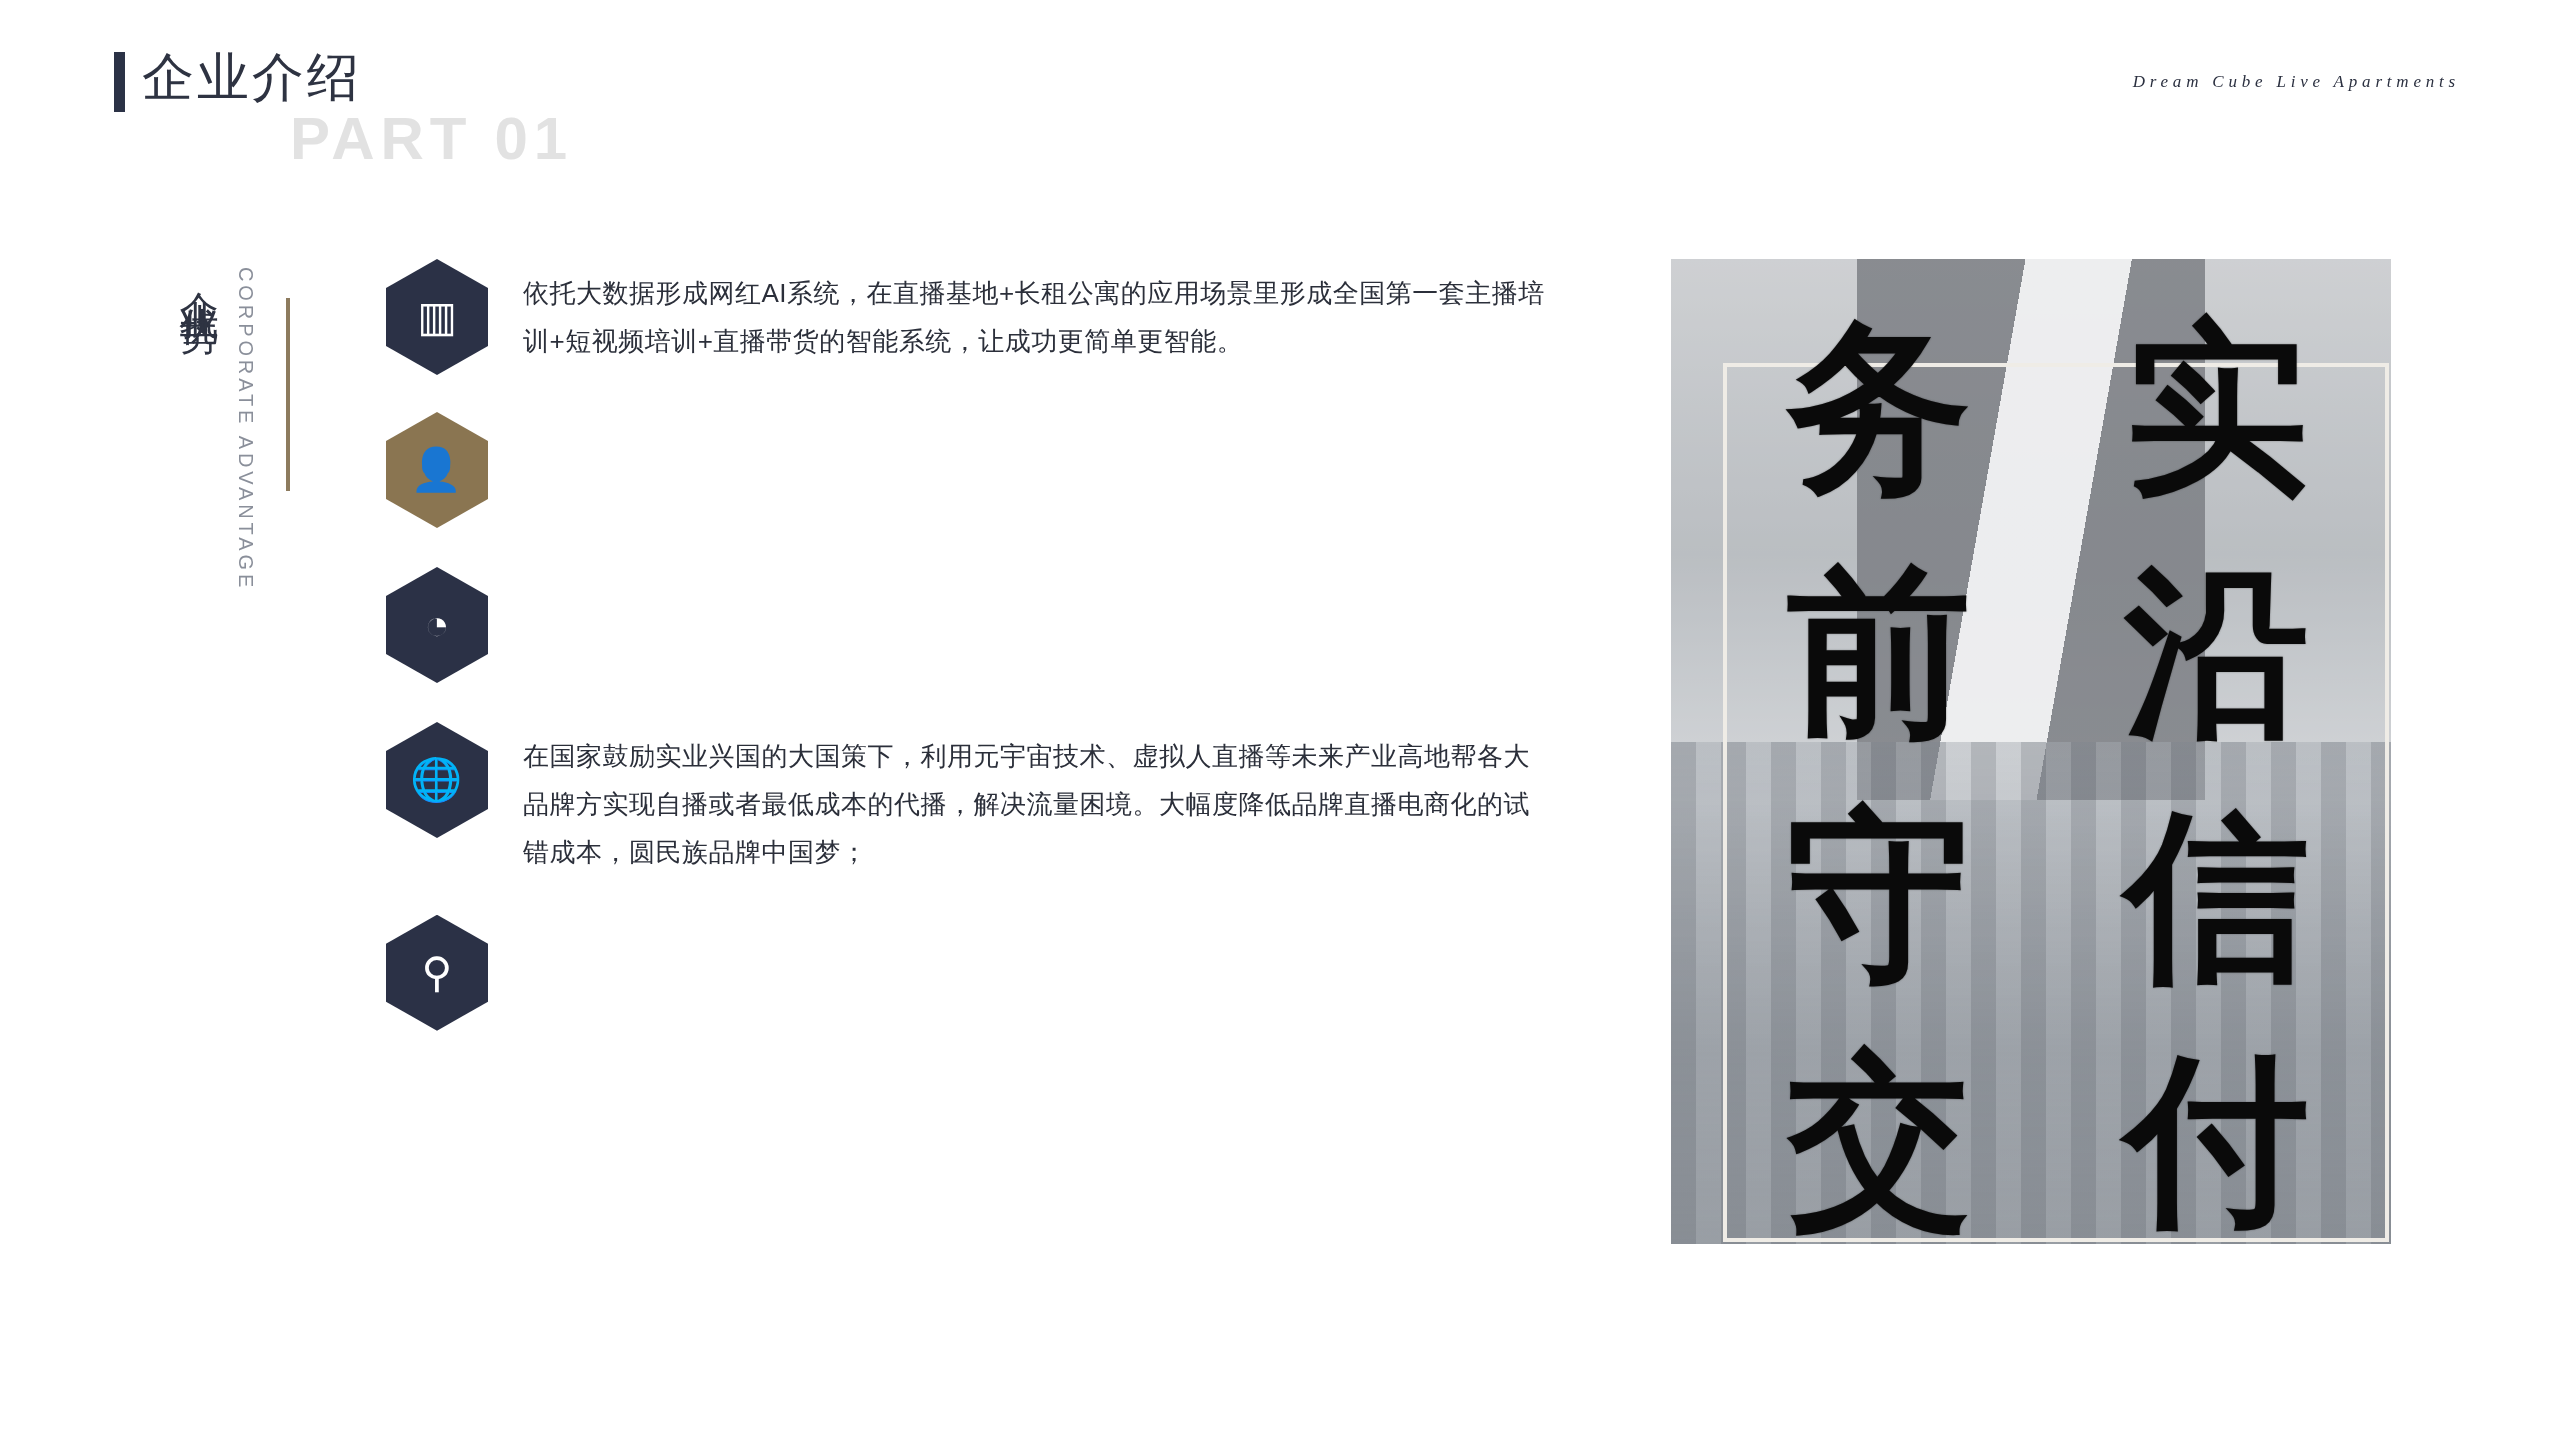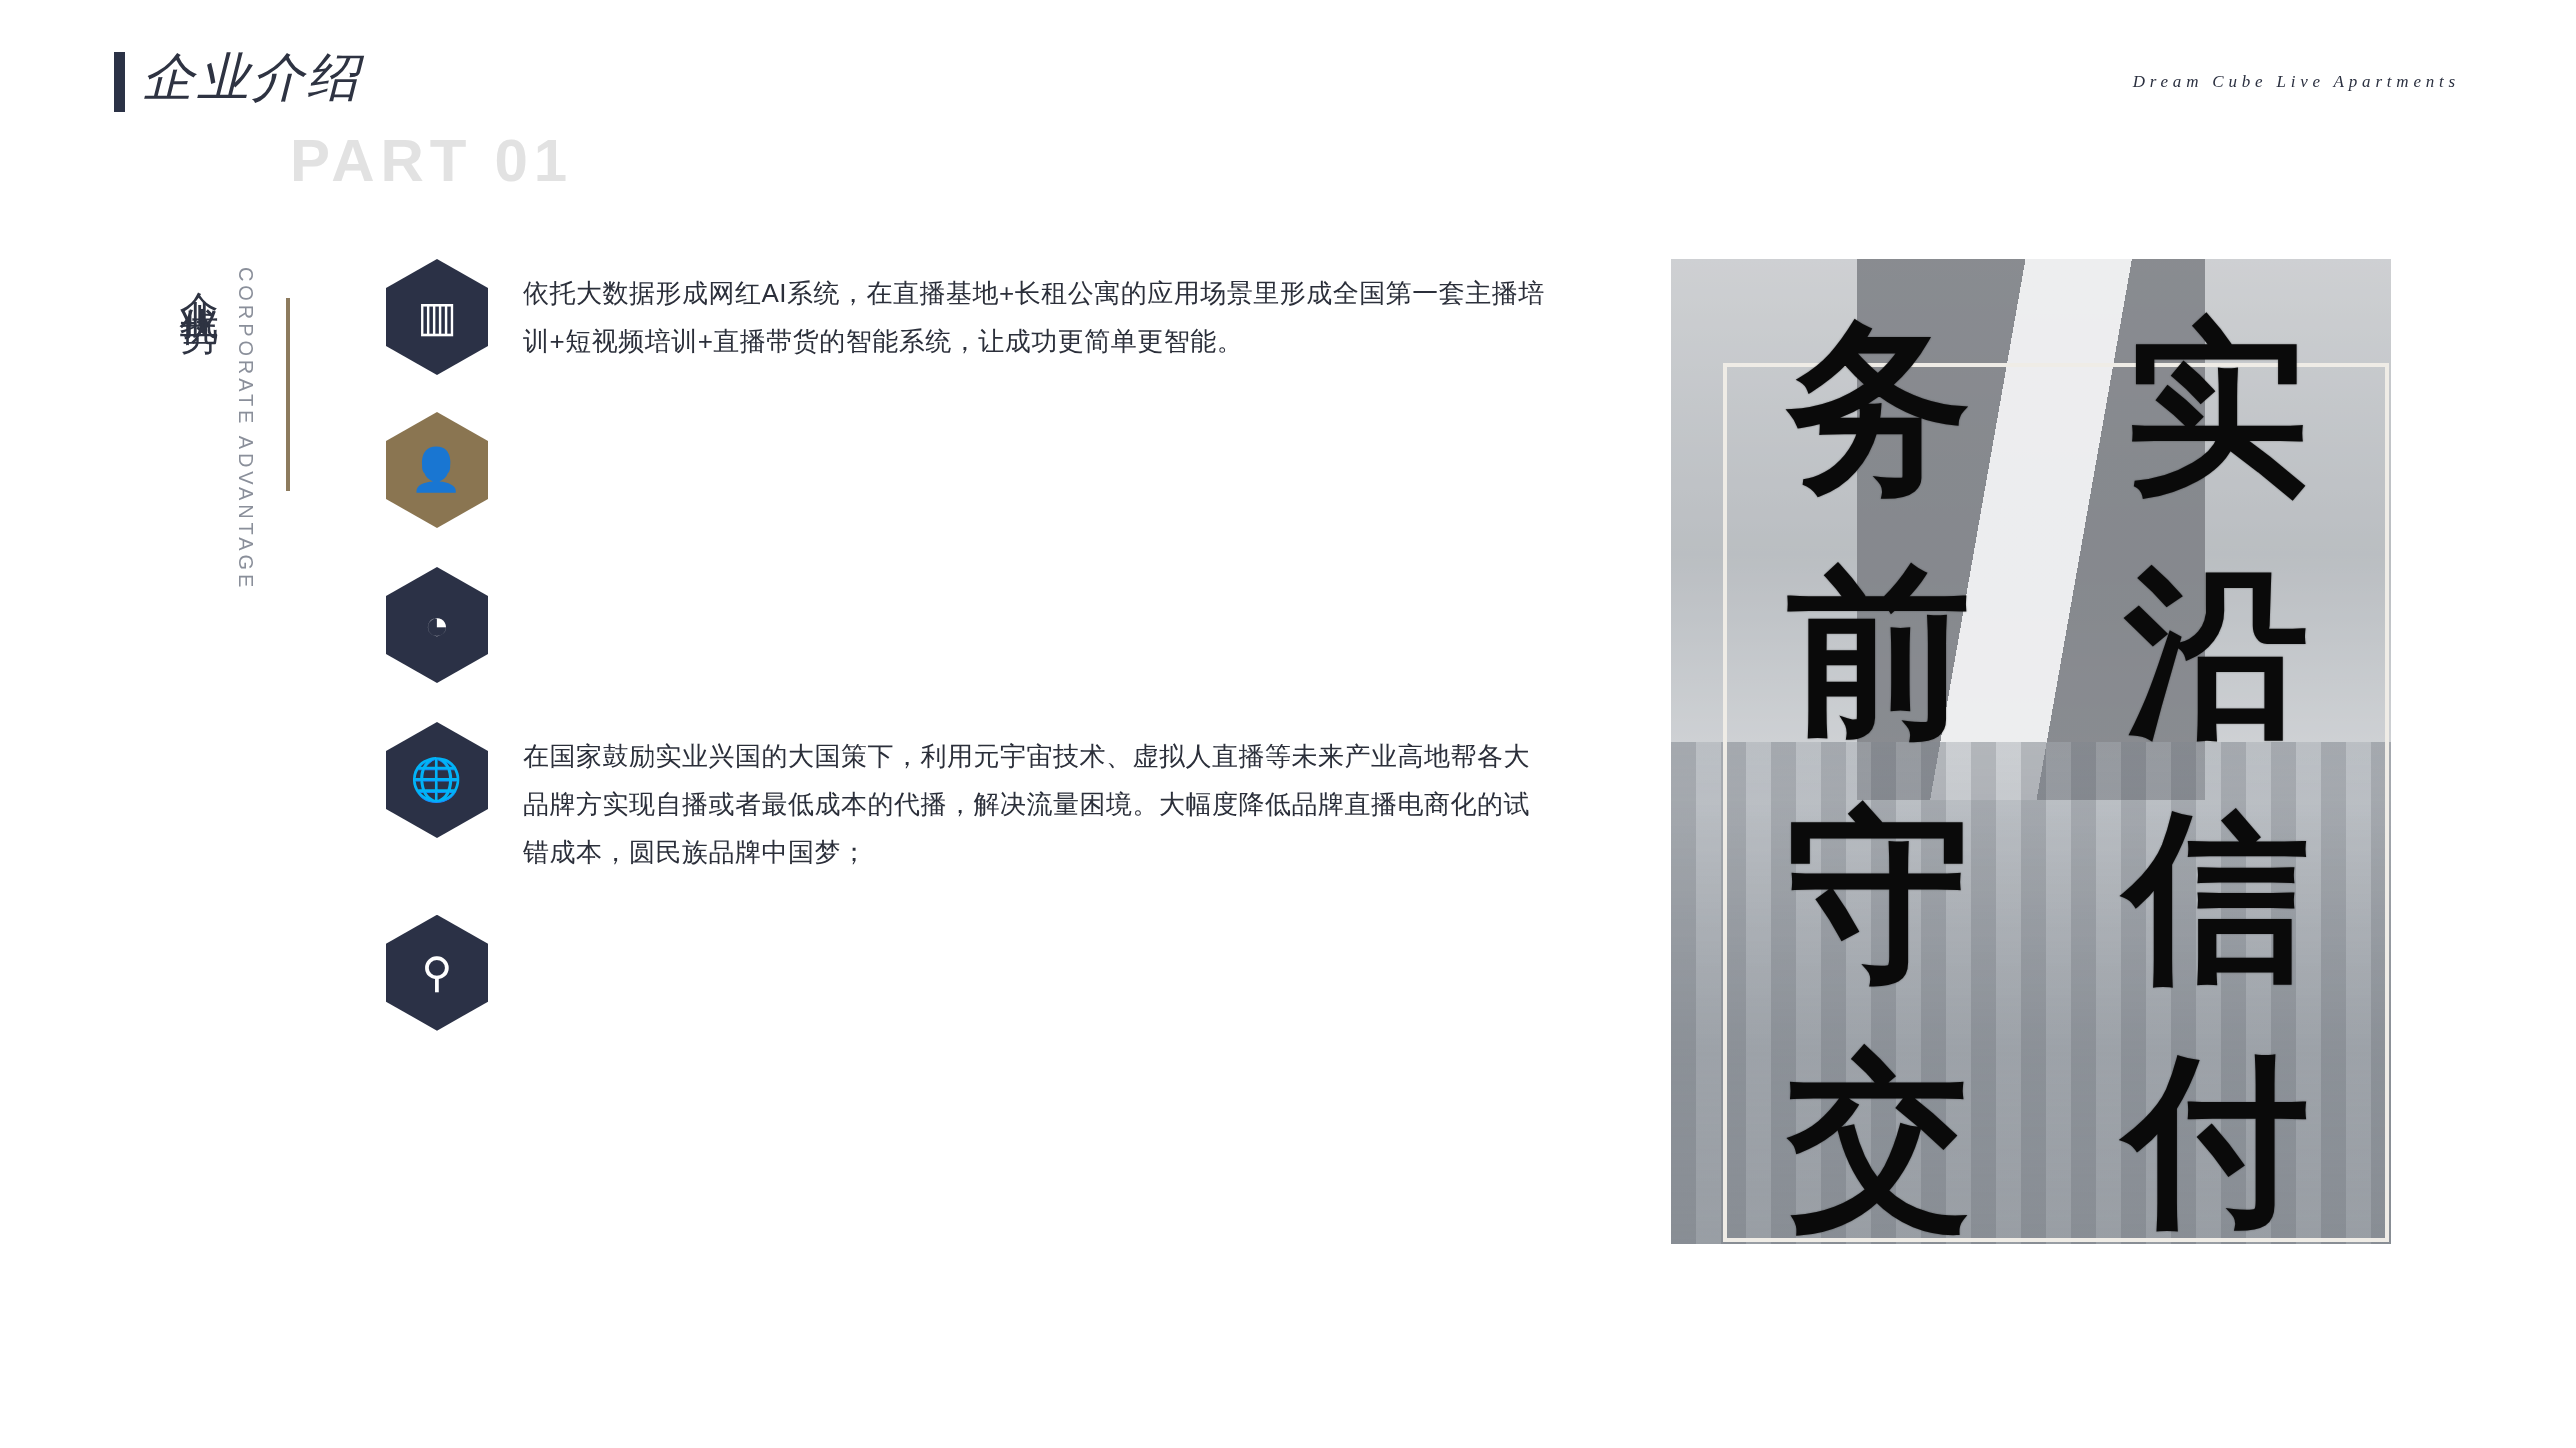--- a/index.html
+++ b/index.html
@@ -22,21 +22,20 @@
     top: 0; left: 0;
     width: 2576px;
     height: 203px;
   }
   .title-block {
     position: absolute;
     left: 114px;
     top: 48px;
     display: flex;
     align-items: flex-start;
-    font-style: italic;
   }
   .title-bar {
     width: 10.6px;
     height: 60px;
     background: #2b3246;
     margin-right: 17.4px;
     margin-top: 3.9px;
   }
   .title-text {
     font-size: 52px;
@@ -48,21 +47,20 @@
   .part-ghost {
     position: absolute;
     left: 290px;
     top: 104px;
     font-size: 60px;
     letter-spacing: 5.8px;
     color: #e2e2e2;
     font-weight: 700;
     font-family: "Liberation Sans", sans-serif;
     user-select: none;
-    margin-top: 22px;
   }
 
   
   .brand {
     position: absolute;
     right: 116px;
     top: 60px;
     display: flex;
     flex-direction: column;
     align-items: flex-end;

